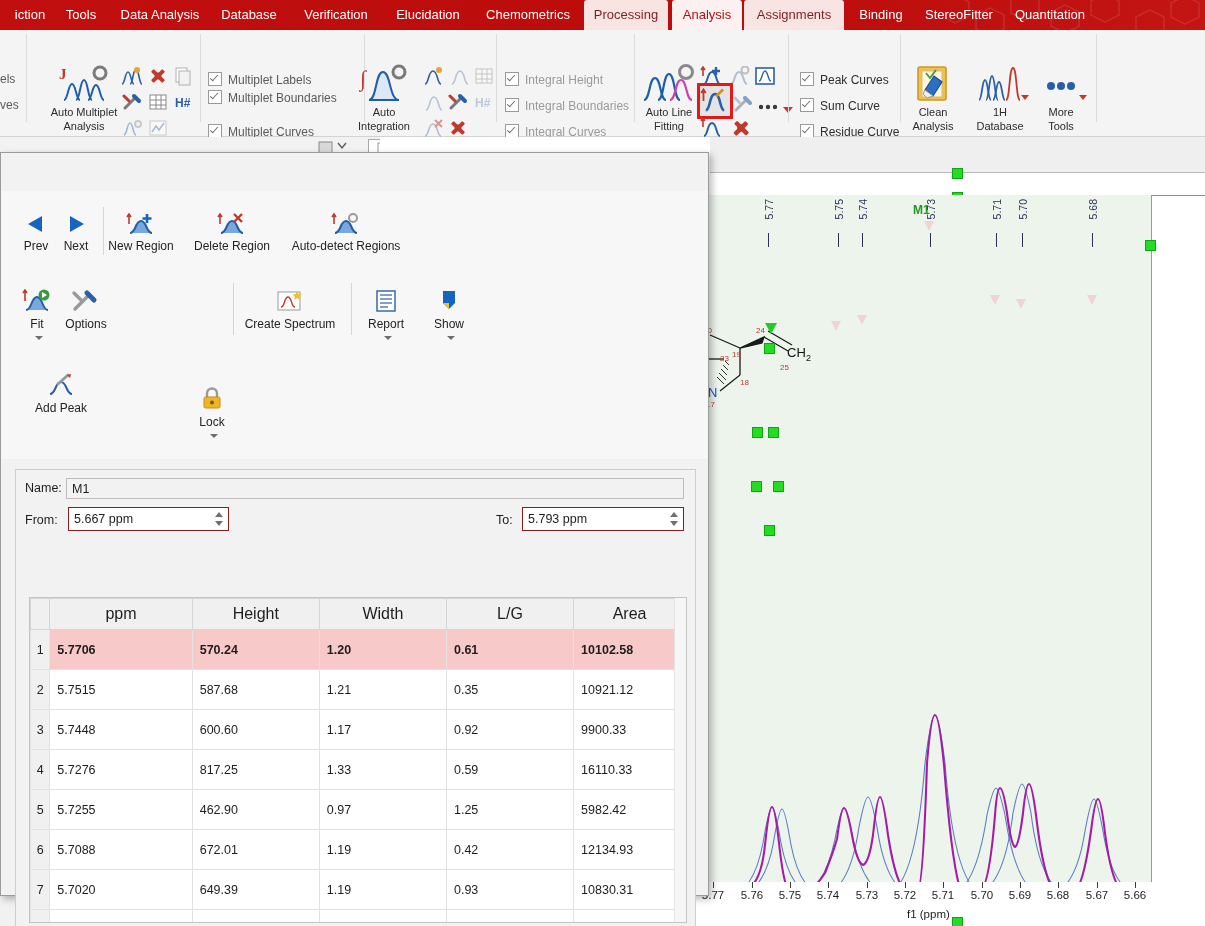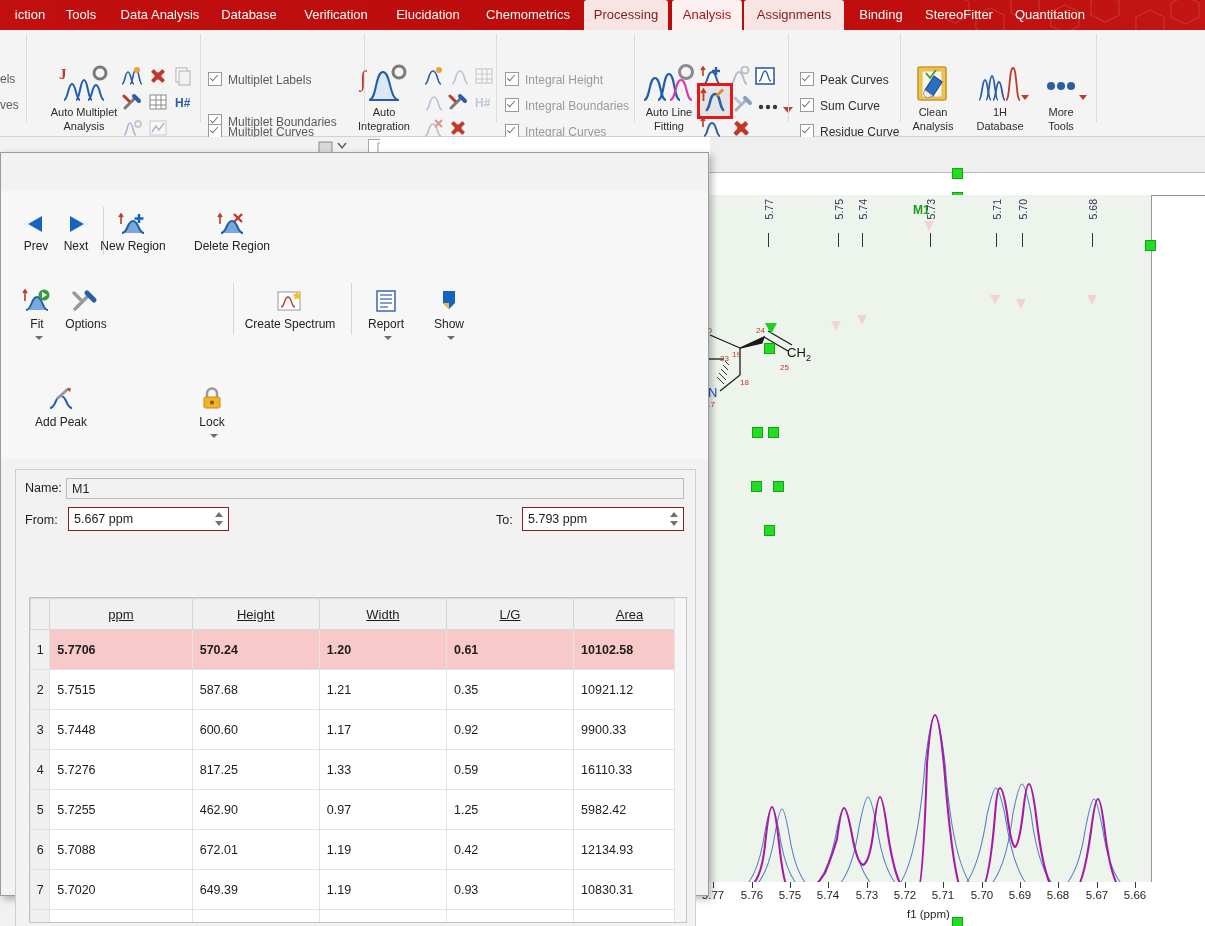--- a/index.html
+++ b/index.html
@@ -162,21 +162,21 @@
   .spin-dn{bottom:4px;border-top:5px solid #707070;}
 
   
   #table-wrap{
     position:absolute;left:28px;top:444px;width:656px;height:324px;
     border:1px solid #c4c4c4;background:#fff;overflow:hidden;
   }
   table#peaks{border-collapse:collapse;width:100%;table-layout:fixed;}
   table#peaks th{
     background:#f0f0f0;border:1px solid #d6d6d6;font-weight:normal;
-    font-size:13px;color:#1d1d1d;height:28px;text-decoration:underline;
+    font-size:16px;color:#1d1d1d;height:28px;
   }
   table#peaks td{
     border:1px solid #e2e2e2;font-size:12.5px;color:#1d1d1d;height:37px;
     padding-left:7px;
   }
   table#peaks td.rownum{
     background:#f0f0f0;text-align:center;padding:0;width:19px;color:#222;
   }
   table#peaks tr.sel td{background:#f8c9c9;font-weight:bold;}
   table#peaks tr.sel td.rownum{background:#f0f0f0;font-weight:normal;}
@@ -286,21 +286,21 @@
   <div class="smallicon" style="left:148px;top:88px;opacity:.4;">
     <svg width="20" height="20" viewBox="0 0 20 20">
         <rect x="2" y="3" width="16" height="14" fill="#fff" stroke="#8a8a8a"></rect>
         <path d="M4 14 L8 8 L11 12 L16 5" fill="none" stroke="#2a5fa8" stroke-width="1.4"></path>
       </svg>
   </div>
 
   <div class="grp-sep" style="left:200px;"></div>
 
   <div class="chk" style="left:208px;top:42px;"><span class="box"></span><span>Multiplet Labels</span></div>
-  <div class="chk" style="left:208px;top:84px;"><span class="box"></span><span>Multiplet Boundaries</span></div>
+  <div class="chk" style="left:208px;top:60px;"><span class="box"></span><span>Multiplet Boundaries</span></div>
   <div class="chk" style="left:208px;top:94px;"><span class="box"></span><span>Multiplet Curves</span></div>
 
   <div class="grp-label" style="left:455px;top:116px;transform:translateX(-50%);">Multiplets</div>
   <div class="grp-sep" style="left:364px;"></div>
 
   <div class="bigbtn" style="left:350px;top:34px;width:68px;">
     <svg width="50" height="38" viewBox="0 0 50 38">
       <text x="1" y="22" font-size="22" fill="#c0392b" font-family="'Liberation Serif',serif">∫</text>
       <path d="M10 36 C18 36 16 8 24 8 C32 8 30 36 40 36 Z" fill="#dce8f7" stroke="#1f5fa9" stroke-width="2"></path>
       <circle cx="40" cy="8" r="6" fill="none" stroke="#7a7a7a" stroke-width="3"></circle>
@@ -679,35 +679,43 @@
         </svg>
       <span class="cap">Prev</span>
     </div>
     <div class="tbbtn" style="left:58px;top:22px;width:34px;">
       <svg width="26" height="22" viewBox="0 0 26 22">
           <path d="M7 3 L7 19 L21 11 Z" fill="#1565c0"></path>
         </svg>
       <span class="cap">Next</span>
     </div>
     <div class="tbsep" style="left:102px;top:16px;height:48px;"></div>
-    <div class="tbbtn" style="left:92px;top:22px;width:80px;">
+    <div class="tbbtn" style="left:100px;top:22px;width:80px;">
       <svg width="34" height="22" viewBox="0 0 34 22">
         <path d="M6 20 C12 20 11 8 17 8 C23 8 22 20 28 20" fill="#7aa8de" stroke="#1f5fa9" stroke-width="2"></path>
         <path d="M5 2 L5 11 M3 4 L5 1 L7 4" stroke="#c0392b" stroke-width="1.6" fill="none"></path>
         <path d="M23 1 L23 10 M18.5 5.5 L27.5 5.5" stroke="#1565c0" stroke-width="2.6"></path>
       </svg>
       <span class="cap">New Region</span>
     </div>
     <div class="tbbtn" style="left:185px;top:22px;width:92px;">
       <svg width="34" height="22" viewBox="0 0 34 22">
         <path d="M6 20 C12 20 11 8 17 8 C23 8 22 20 28 20" fill="#7aa8de" stroke="#1f5fa9" stroke-width="2"></path>
         <path d="M5 2 L5 11 M3 4 L5 1 L7 4" stroke="#c0392b" stroke-width="1.6" fill="none"></path>
         <path d="M19 1 L27 9 M27 1 L19 9" stroke="#c0392b" stroke-width="2.4"></path>
       </svg>
       <span class="cap">Delete Region</span>
+    </div>
+    <div class="tbbtn" style="left:275px;top:22px;width:140px;">
+      <svg width="34" height="22" viewBox="0 0 34 22">
+        <path d="M6 20 C12 20 11 8 17 8 C23 8 22 20 28 20" fill="#7aa8de" stroke="#1f5fa9" stroke-width="2"></path>
+        <path d="M5 2 L5 11 M3 4 L5 1 L7 4" stroke="#c0392b" stroke-width="1.6" fill="none"></path>
+        <circle cx="24" cy="5" r="4" fill="none" stroke="#9a9a9a" stroke-width="2"></circle>
+      </svg>
+      <span class="cap">Auto-detect Regions</span>
     </div>
 
     <div class="tbbtn" style="left:12px;top:98px;width:48px;">
       <svg width="34" height="24" viewBox="0 0 34 24">
         <path d="M6 21 C12 21 11 8 17 8 C23 8 22 21 28 21" fill="#7aa8de" stroke="#1f5fa9" stroke-width="2"></path>
         <path d="M5 2 L5 12 M3 4 L5 1 L7 4" stroke="#c0392b" stroke-width="1.6" fill="none"></path>
         <circle cx="24" cy="6" r="5.5" fill="#3a9b3a"></circle>
           <path d="M22 3 L27 6 L22 9 Z" fill="#fff"></path>
       </svg>
       <span class="cap">Fit</span><span class="caret"></span>
@@ -763,21 +771,21 @@
     <div class="spin-dn"></div>
   </div>
 
   <div class="fld-label" style="left:495px;top:360px;">To:</div>
   <div class="spinbox" style="left:521px;top:354px;width:162px;">
     <input type="text" style="width: 146px;" value="5.793 ppm">
     <div class="spin-up"></div>
     <div class="spin-dn"></div>
   </div>
 
-  <div class="tbbtn" style="left:26px;top:234px;width:68px;">
+  <div class="tbbtn" style="left:26px;top:220px;width:68px;">
     <svg width="32" height="24" viewBox="0 0 32 24">
       <path d="M5 21 C11 21 10 9 16 9 C22 9 21 21 27 21" fill="none" stroke="#2a5fa8" stroke-width="2"></path>
       <path d="M13 11 L23 2" stroke="#9a9a9a" stroke-width="3" stroke-linecap="round"></path>
       <path d="M22 2 L26 1 L25 5 Z" fill="#c0392b"></path>
     </svg>
     <span class="cap">Add Peak</span>
   </div>
   <div class="tbbtn" style="left:190px;top:234px;width:42px;">
     <svg width="26" height="24" viewBox="0 0 26 24">
       <path d="M8 10 L8 6.5 A5 5 0 0 1 18 6.5 L18 10" fill="none" stroke="#9a9a9a" stroke-width="2.4"></path>

